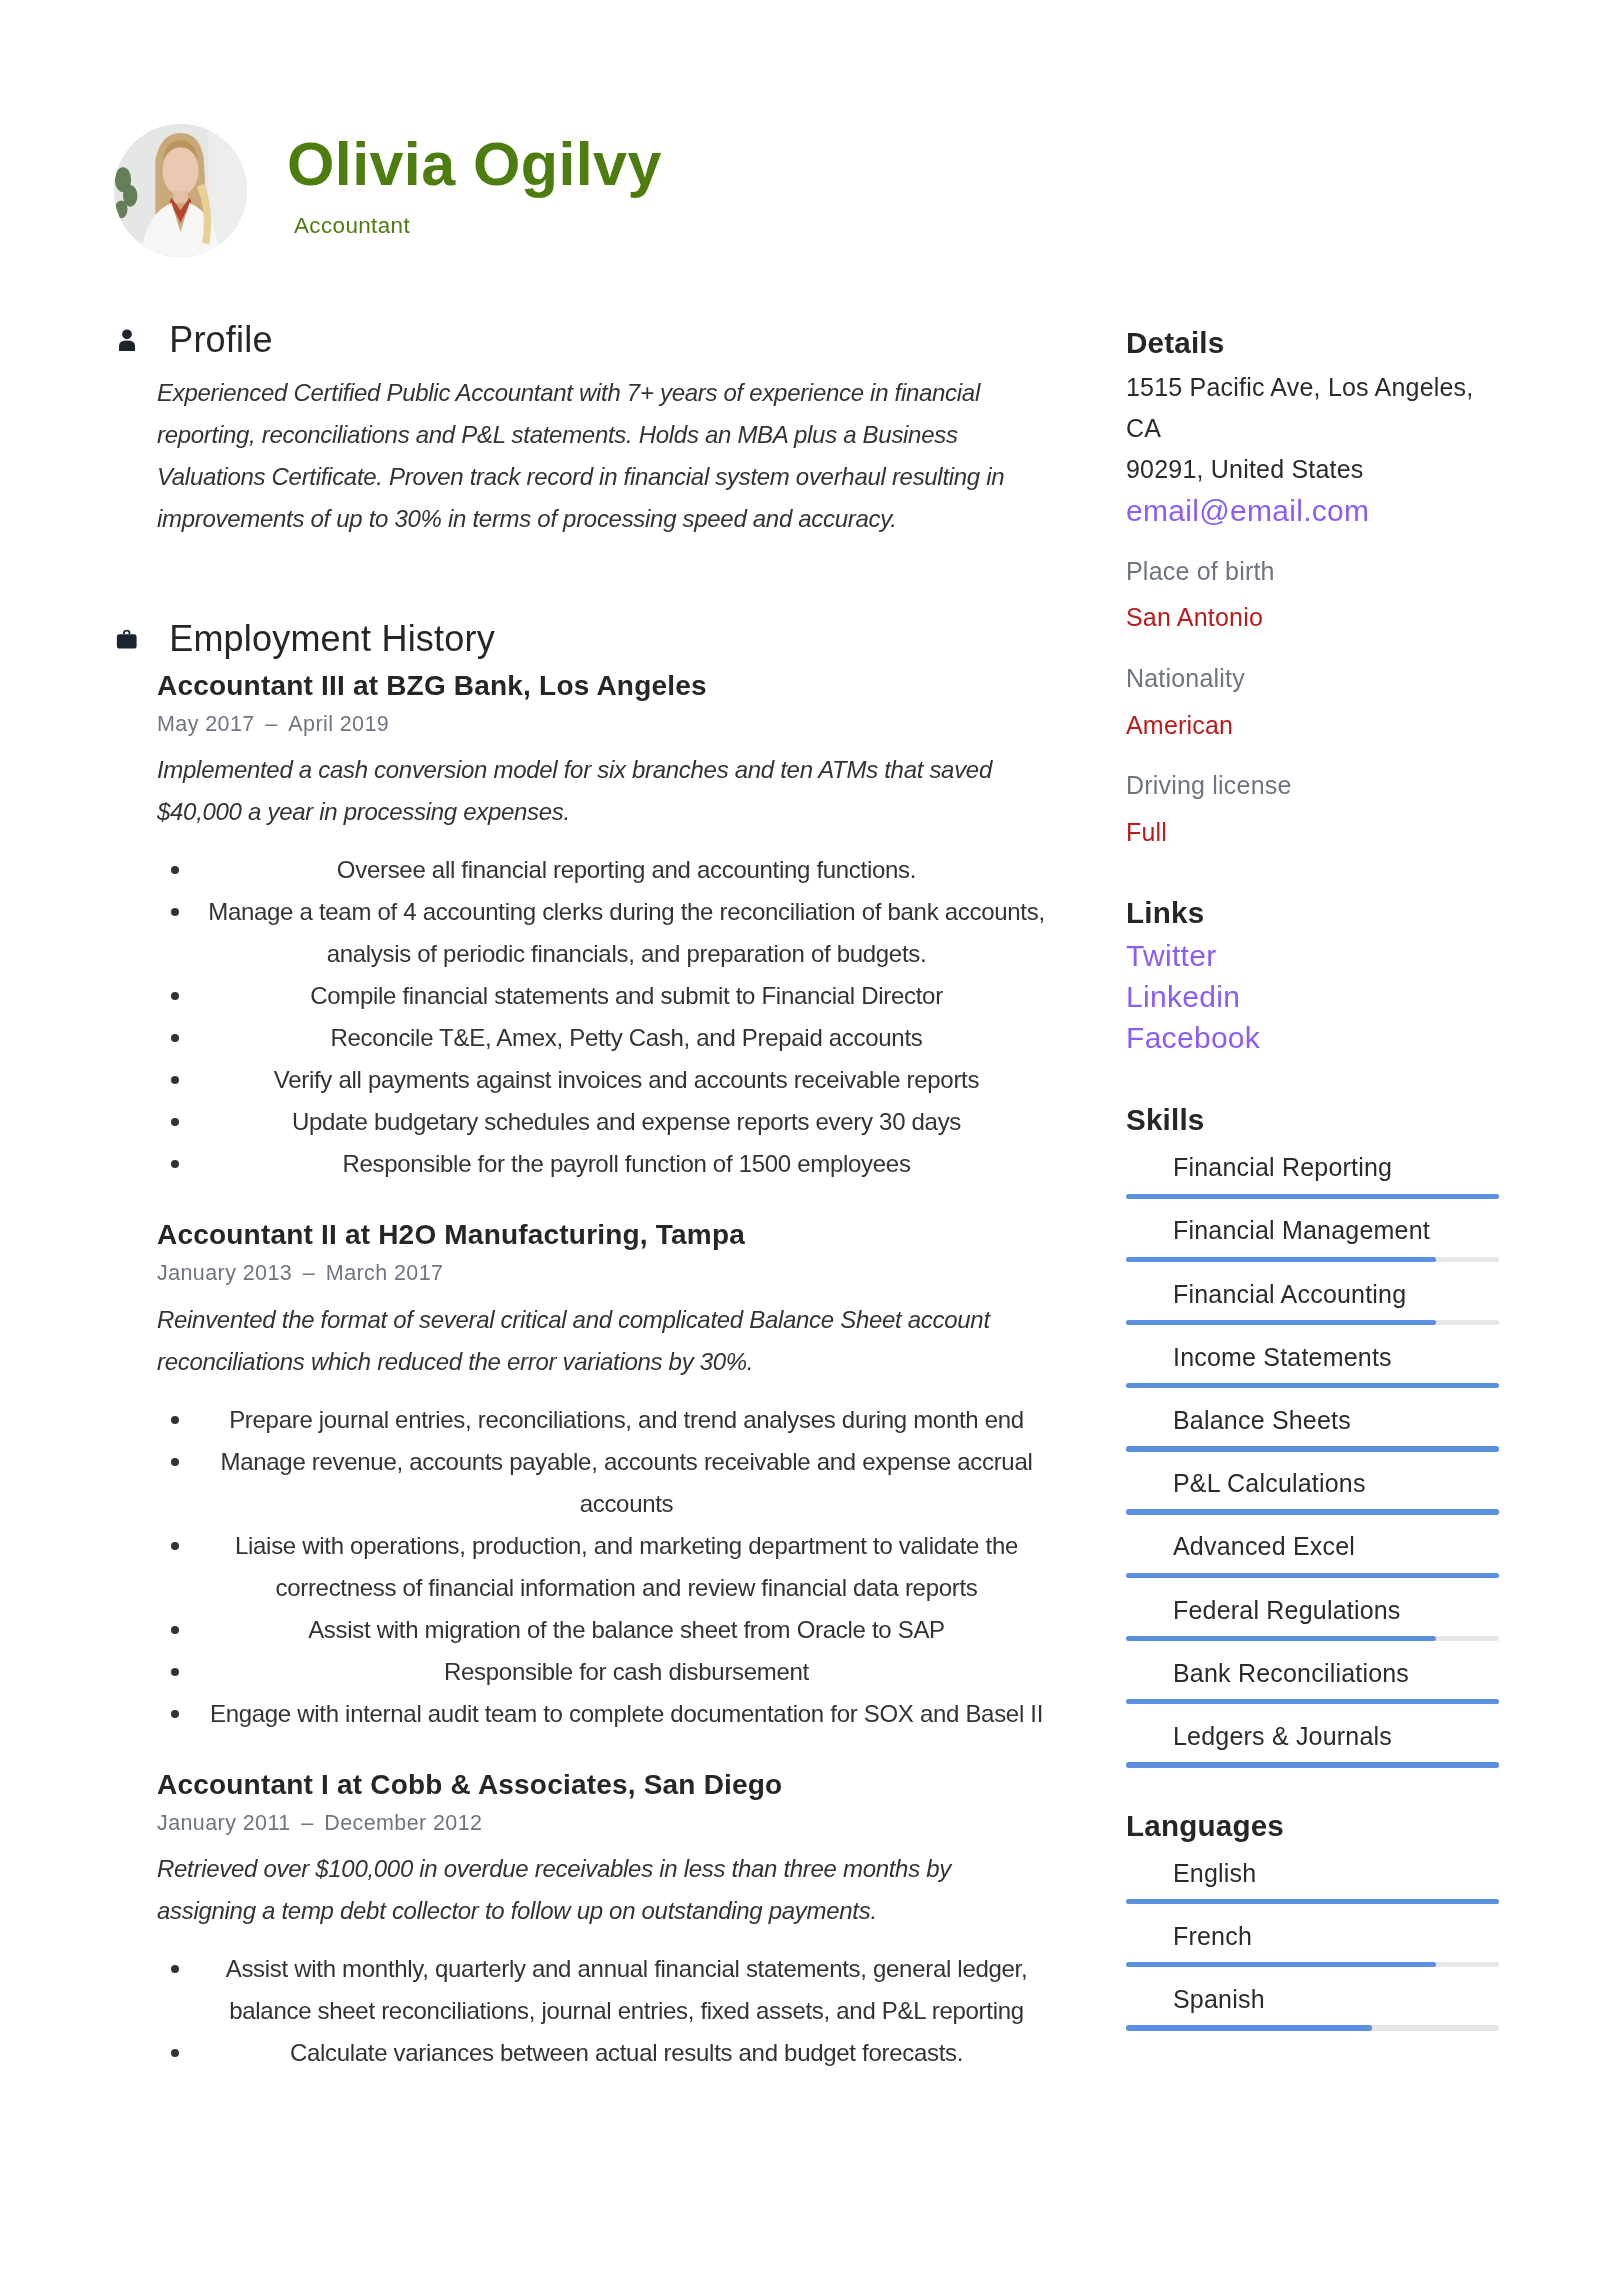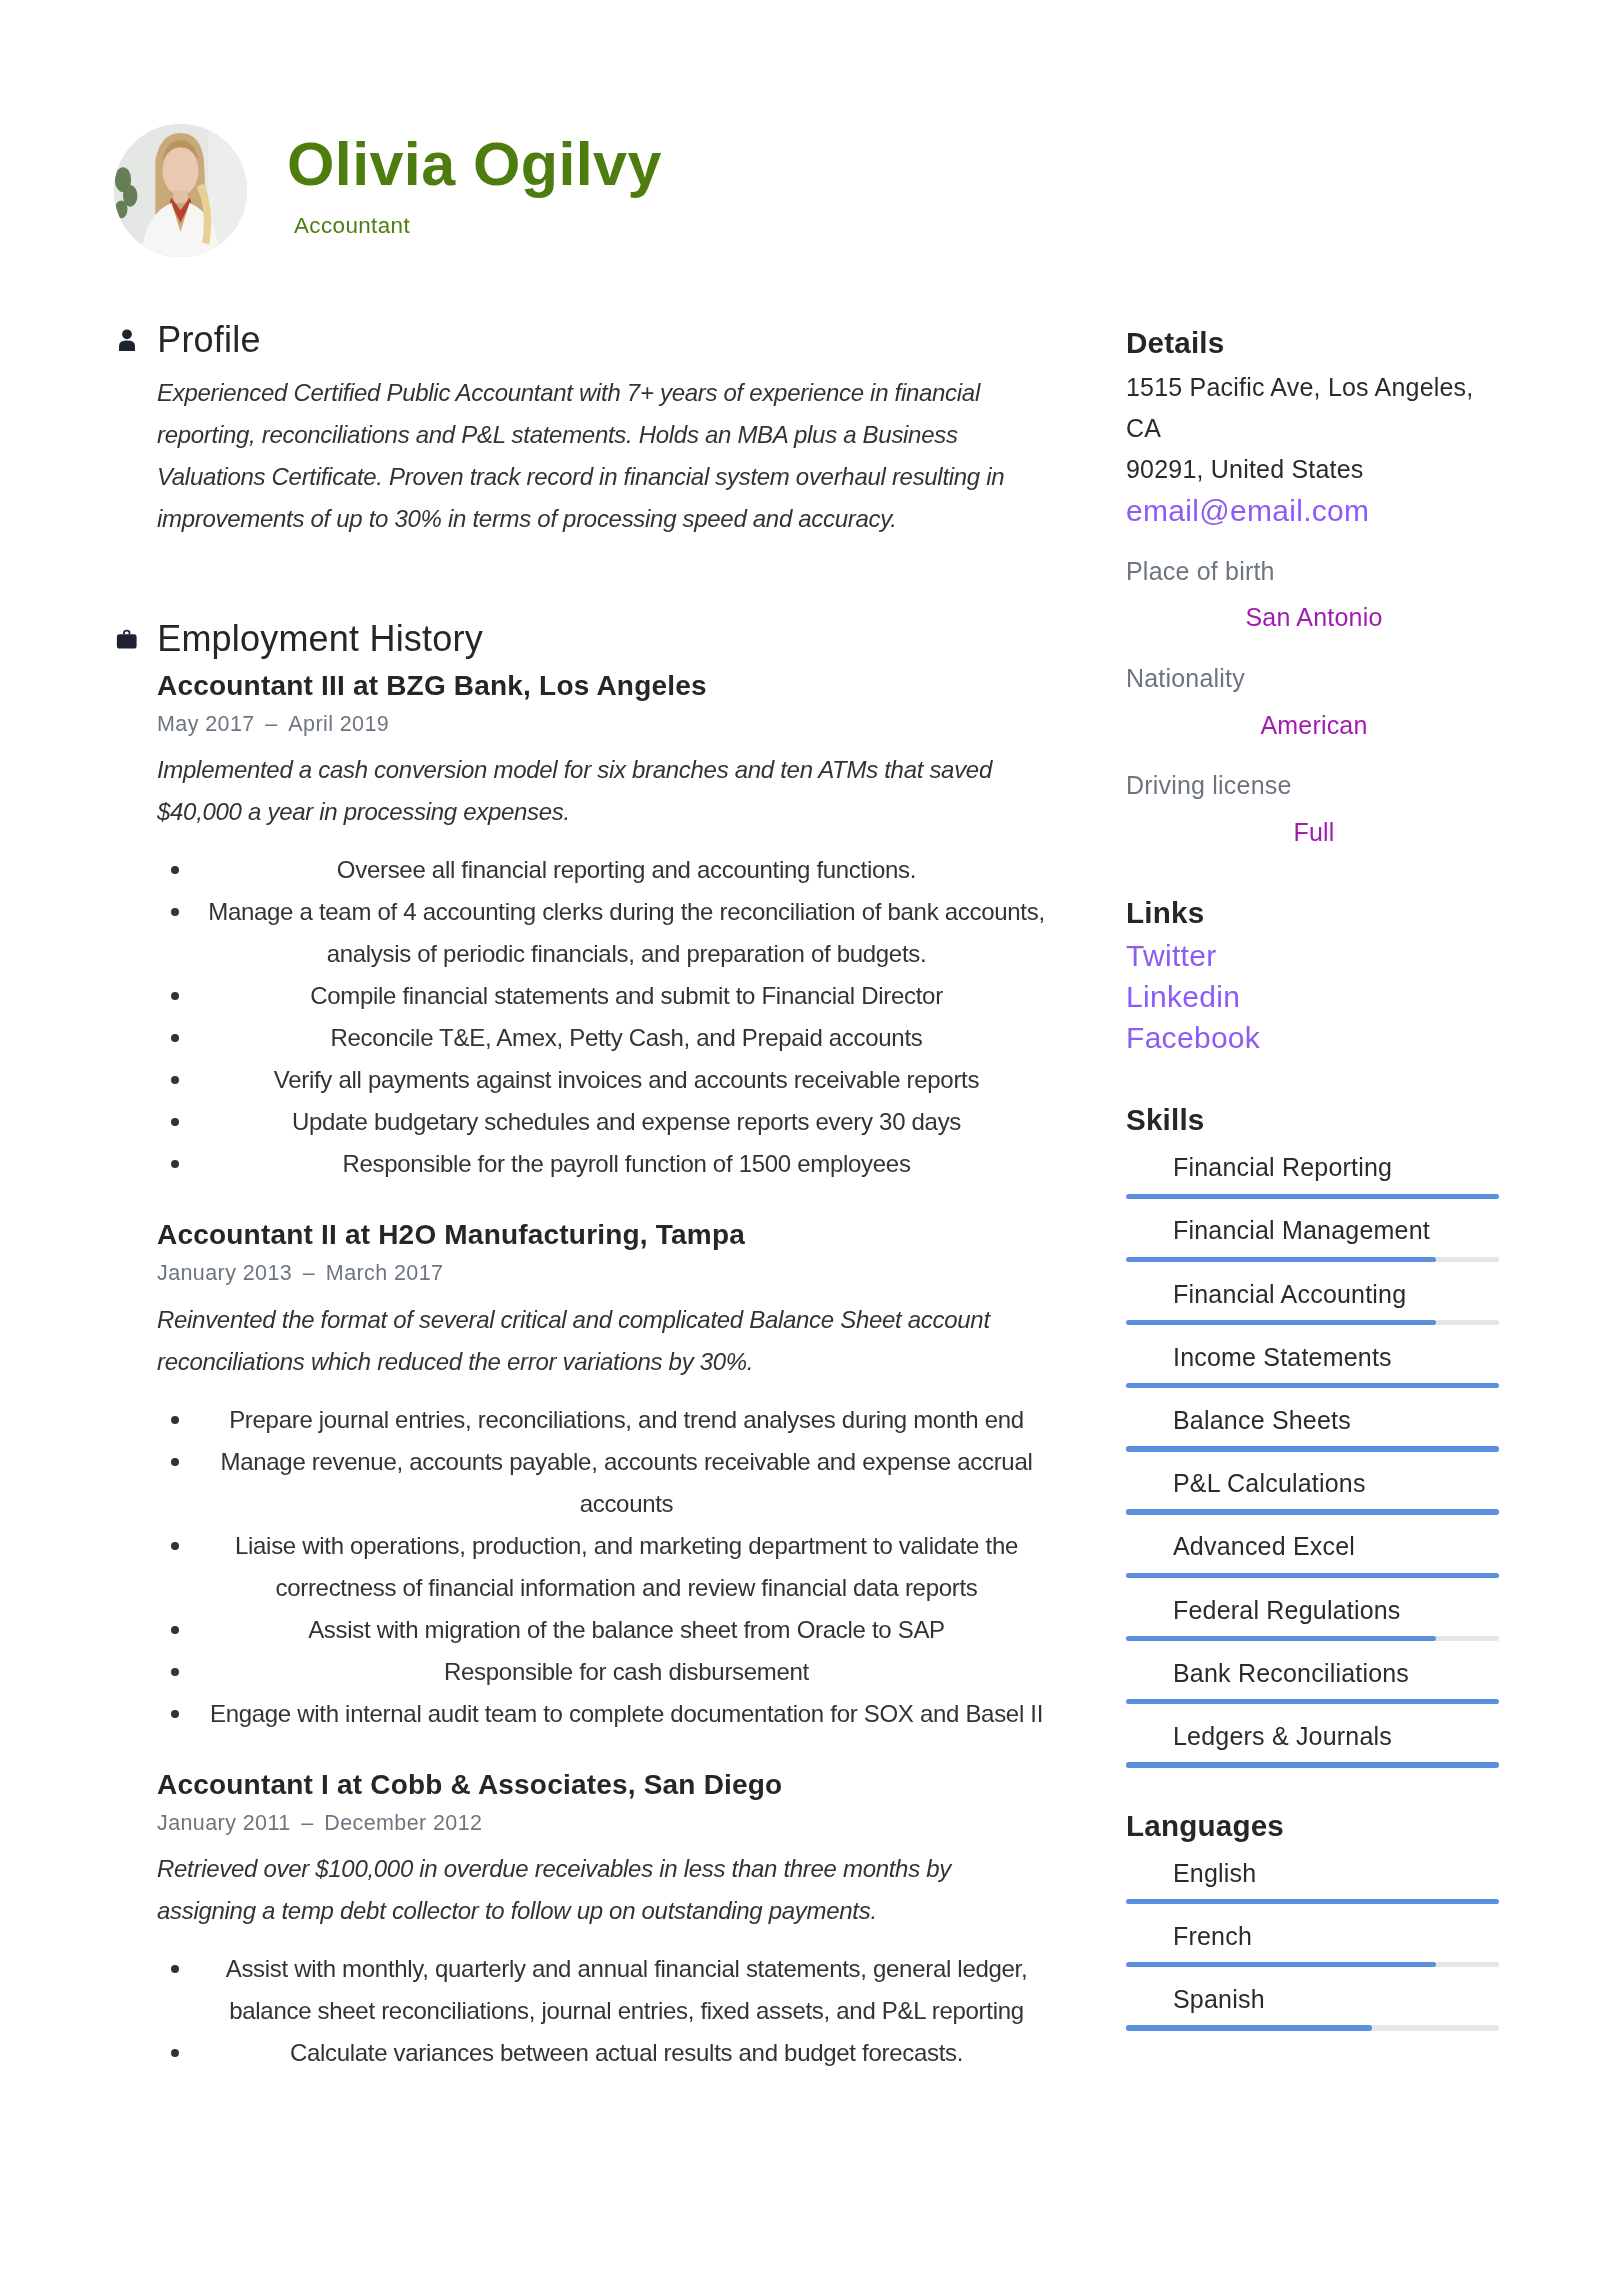--- a/index.html
+++ b/index.html
@@ -9,41 +9,41 @@
 
   
   #avatar { left: 114px; top: 124px; width: 133px; height: 133px; border-radius: 50%;
             overflow: hidden; background: #e6e8e6; }
   #name { left: 287px; top: 134px; font-size: 61px; font-weight: 600; color: #4d7c0f;
           letter-spacing: 0.4px; white-space: nowrap; line-height: 1; }
   #jobtitle { left: 294px; top: 215px; font-size: 22.4px; color: #4d7c0f; line-height: 1; letter-spacing: 0.4px; }
 
   
   #left { left: 116px; top: 315px; width: 949px; }
-  .sec-head { position: relative; height: 50px; display: flex; align-items: center; }
+  .sec-head { position: relative; height: 50px; display: flex; align-items: center; gap: 12px; }
   .sec-icon { width: 21.5px; height: 25px; margin-right: 19.7px; display: inline-flex; align-items: center; justify-content: center; }
   .sec-title { font-size: 36px; font-weight: 500; color: #262626; letter-spacing: 0.2px; }
   .body { padding-left: 41px; }
   .italic { font-style: italic; font-size: 24px; line-height: 42px; color: #333; letter-spacing: -0.3px; }
   .job-title { font-size: 28px; font-weight: 600; color: #262626; line-height: 39px; margin-top: 1.8px; letter-spacing: 0.2px; }
   .job-dates { font-size: 21.5px; color: #6d7580; line-height: 39px; letter-spacing: 0.4px; }
   .job-dates .dash { padding: 0 10.7px; }
   .job-summary { margin-top: 5.4px; }
   ul.bullets { list-style: none; margin: 16px 0 0 0; padding: 0; text-align: center; }
   ul.bullets li { position: relative; padding-left: 43px; font-size: 24px; line-height: 42px; color: #333; letter-spacing: -0.3px; }
   ul.bullets li::before { content: ""; position: absolute; left: 14.3px; top: 17px; width: 8px; height: 8px;
                           border-radius: 50%; background: #333; }
   .job { margin-bottom: 30px; }
 
   
   #right { left: 1126px; top: 324px; width: 376px; }
   .r-head { font-size: 29.6px; font-weight: 700; color: #262626; line-height: 38px; letter-spacing: 0.2px; }
   .r-text { font-size: 25px; color: #2b2b2b; line-height: 41px; letter-spacing: 0.2px; }
   .r-label { font-size: 25px; color: #6d7580; line-height: 41px; margin-top: 19.7px; letter-spacing: 0.2px; }
-  .r-value { font-size: 25px; color: #a21caf; line-height: 41px; margin-top: 5.4px; letter-spacing: 0.2px; text-align: center; }
+  .r-value { font-size: 25px; color: #b91c1c; line-height: 41px; margin-top: 5.4px; letter-spacing: 0.2px; }
   .link { color: #8b5cf6; text-decoration: none; font-size: 30px; line-height: 41px; display: block; letter-spacing: 0.3px; }
   .r-section { margin-top: 48px; }
   .skill { margin-top: 9px; }
   .skill-name { font-size: 25px; color: #2b2b2b; line-height: 39px; letter-spacing: 0.2px; margin-left: 47px; }
   .bar { position: relative; width: 373px; height: 5.4px; background: #e6e6e6; border-radius: 2.7px; margin-top: 6.3px; margin-bottom: 12.5px; }
   .bar-fill { position: absolute; left: 0; top: 0; height: 5.4px; background: #5b8fe0; border-radius: 2.7px; }
 </style>
 </head>
 <body>
 

